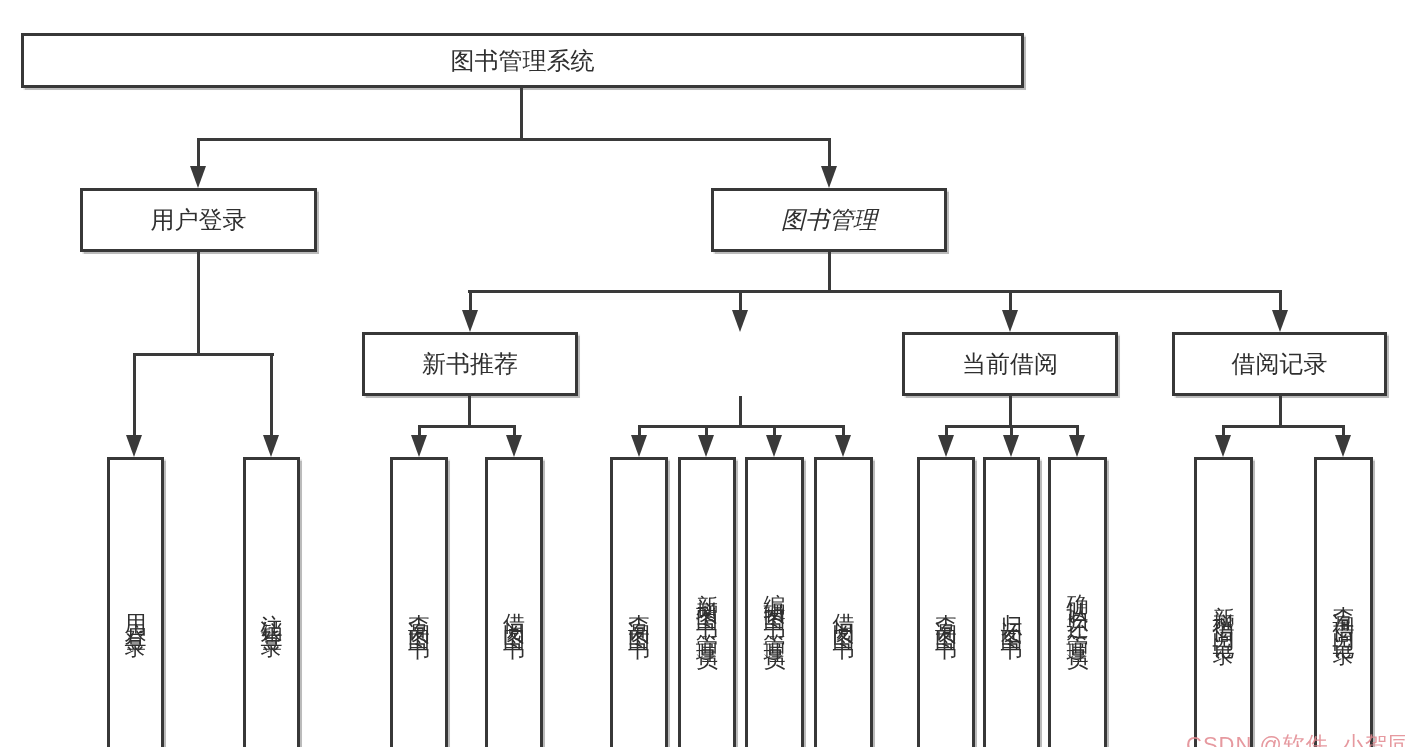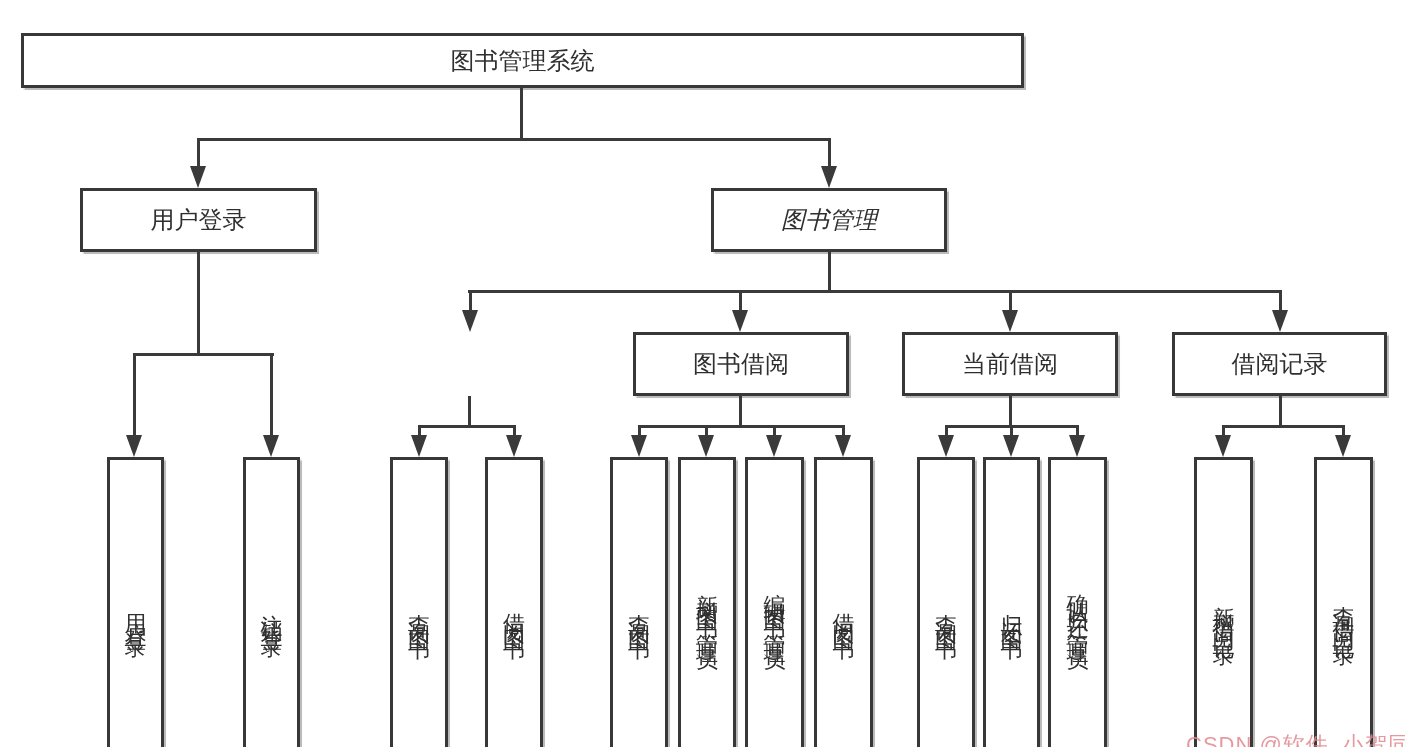--- a/index.html
+++ b/index.html
@@ -139,22 +139,22 @@
       <span>图书管理系统</span>
     </div>
 
   <div class="node" style="left:80px; top:168px; width:237px; height:64px;">
       <span>用户登录</span>
     </div>
   <div class="node" style="left:711px; top:168px; width:236px; height:64px;font-style:italic;">
       <span>图书管理</span>
     </div>
 
-  <div class="node" style="left:633px; top:312px; width:216px; height:64px;">
-      <span>图书借阅</span>
+  <div class="node" style="left:362px; top:312px; width:216px; height:64px;">
+      <span>新书推荐</span>
     </div>
   <div class="node" style="left:902px; top:312px; width:216px; height:64px;">
       <span>当前借阅</span>
     </div>
   <div class="node" style="left:1172px; top:312px; width:215px; height:64px;">
       <span>借阅记录</span>
     </div>
 
   <div class="node leaf" style="left:107px; top:437px; width:57px; height:301px;">
       <span>用户登录</span>

